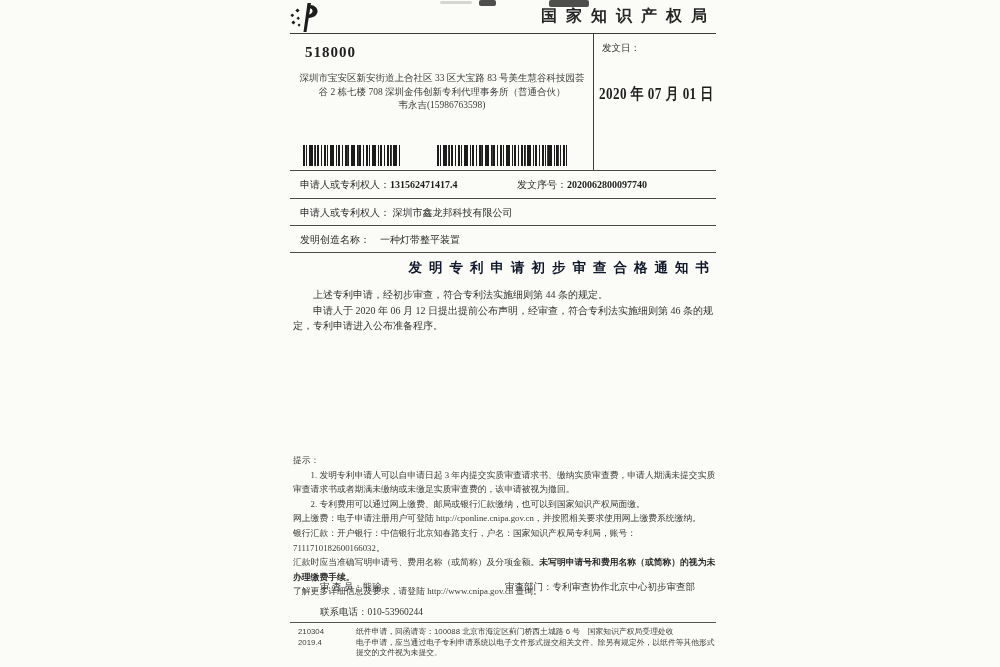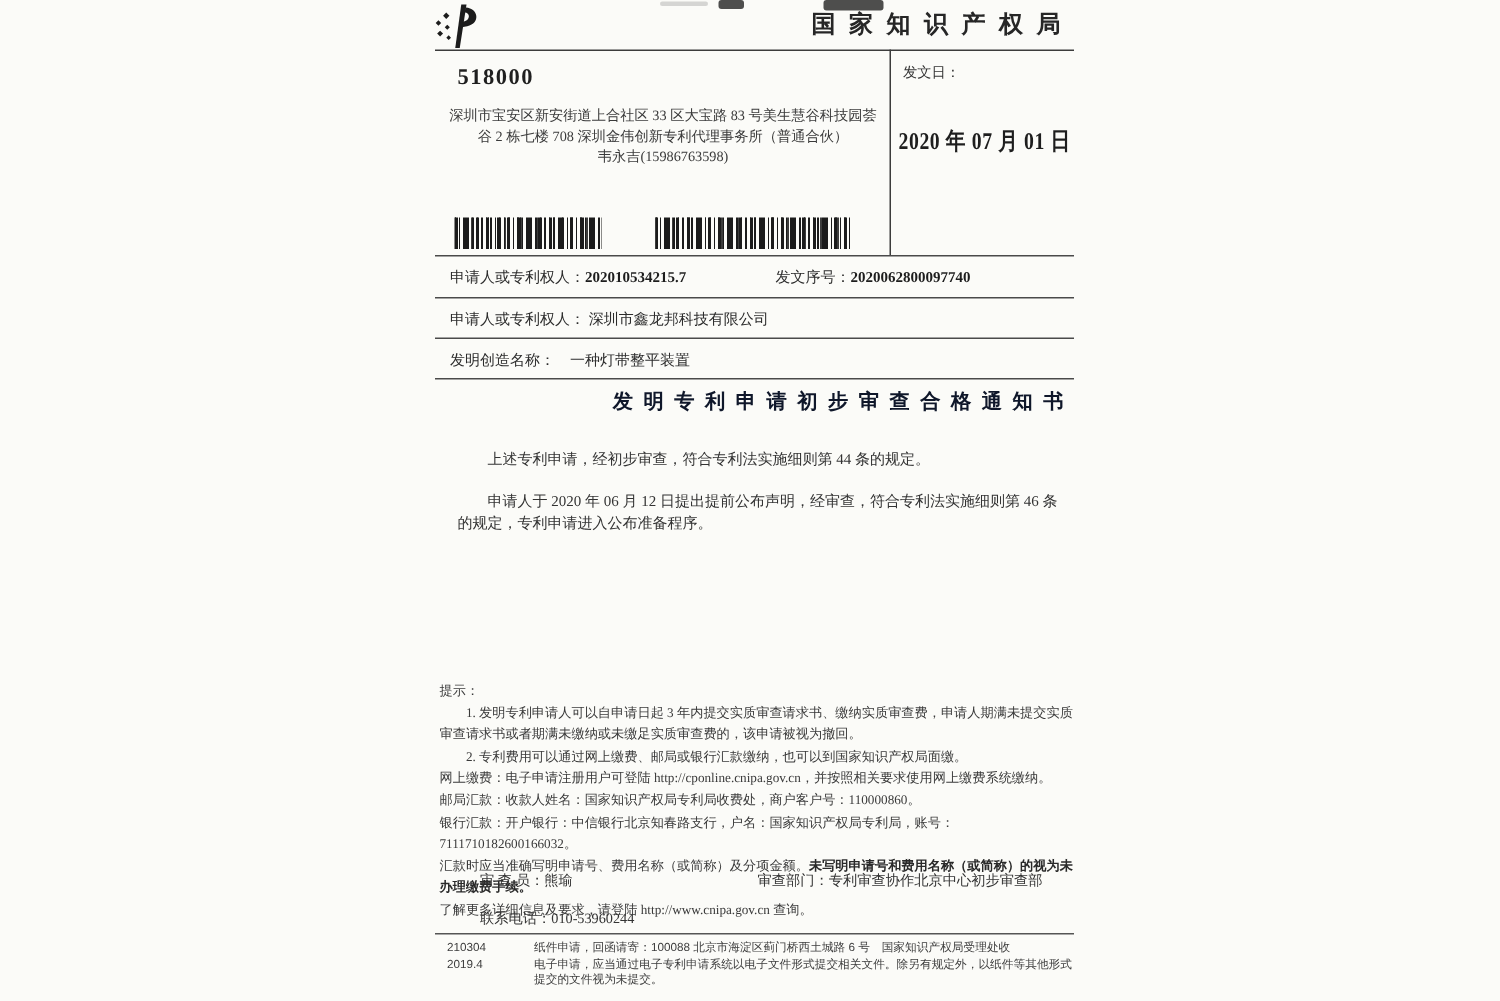--- a/index.html
+++ b/index.html
@@ -55,21 +55,21 @@
   .ir1{top:178px;}.ir2{top:206px;}.ir3{top:233px;}
   .info-value-b{font-weight:bold;color:#1d1d1d;}
   .dispatch-no{position:absolute;left:217px;top:0;}
 
   
   .doc-title{position:absolute;left:290px;top:259px;width:426px;text-align:right;
     font-size:13.5px;font-weight:bold;letter-spacing:7px;color:#0f172a;}
 
   
   .body-text{position:absolute;left:293px;top:287px;width:424px;font-size:10px;line-height:15.5px;color:#333;}
-  .body-text p{margin:12px;}
+  .body-text p{margin:0;}
   .basis{margin-top:13px;padding-left:22px;}
 
   
   .notes{position:absolute;left:293px;top:453px;width:426px;font-size:8.8px;line-height:14.6px;color:#3a3a3a;}
   .notes p{margin:0;}
   .notes .bold{font-weight:bold;color:#2a2a2a;}
 
   
   .signoff-row{position:absolute;left:320px;top:581px;width:396px;font-size:9.5px;color:#333;}
   .dept{position:absolute;left:185px;top:0;}
@@ -116,21 +116,21 @@
     </div>
 
     <div class="date-label">发文日：</div>
     <div class="date-value">2020 年 07 月 01 日</div>
 
     <div class="barcode b1"></div>
     <div class="barcode b2"></div>
 
     <div class="tline t1"></div>
     <div class="info-row ir1">
-      <span>申请人或专利权人：</span><span class="info-value-b">202010534215.7</span>
+      <span>申请人或专利权人：</span><span class="info-value-b">131562471417.4</span>
       <span class="dispatch-no"><span>发文序号：</span><span class="info-value-b">2020062800097740</span></span>
     </div>
     <div class="tline t2"></div>
     <div class="info-row ir2">
       <span>申请人或专利权人：</span> <span>深圳市鑫龙邦科技有限公司</span>
     </div>
     <div class="tline t3"></div>
     <div class="info-row ir3">
       <span>发明创造名称：</span>　<span>一种灯带整平装置</span>
     </div>
@@ -141,21 +141,20 @@
     <div class="body-text">
       <p>　　上述专利申请，经初步审查，符合专利法实施细则第 44 条的规定。</p>
       <p>　　申请人于 2020 年 06 月 12 日提出提前公布声明，经审查，符合专利法实施细则第 46 条的规定，专利申请进入公布准备程序。</p>
     </div>
 
     <div class="notes">
       <p>提示：</p>
       <p>　　1. 发明专利申请人可以自申请日起 3 年内提交实质审查请求书、缴纳实质审查费，申请人期满未提交实质审查请求书或者期满未缴纳或未缴足实质审查费的，该申请被视为撤回。</p>
       <p>　　2. 专利费用可以通过网上缴费、邮局或银行汇款缴纳，也可以到国家知识产权局面缴。</p>
       <p>网上缴费：电子申请注册用户可登陆 http://cponline.cnipa.gov.cn，并按照相关要求使用网上缴费系统缴纳。</p>
-      <p>邮局汇款：收款人姓名：国家知识产权局专利局收费处，商户客户号：110000860。</p>
       <p>银行汇款：开户银行：中信银行北京知春路支行，户名：国家知识产权局专利局，账号：7111710182600166032。</p>
       <p><span>汇款时应当准确写明申请号、费用名称（或简称）及分项金额。</span><span class="bold">未写明申请号和费用名称（或简称）的视为未办理缴费手续。</span></p>
       <p>了解更多详细信息及要求，请登陆 http://www.cnipa.gov.cn 查询。</p>
     </div>
 
     <div class="signoff-row">
       <span>审 查 员：</span><span>熊瑜</span>
       <span class="dept"><span>审查部门：</span><span>专利审查协作北京中心初步审查部</span></span>
     </div>
     <div class="phone-row">

